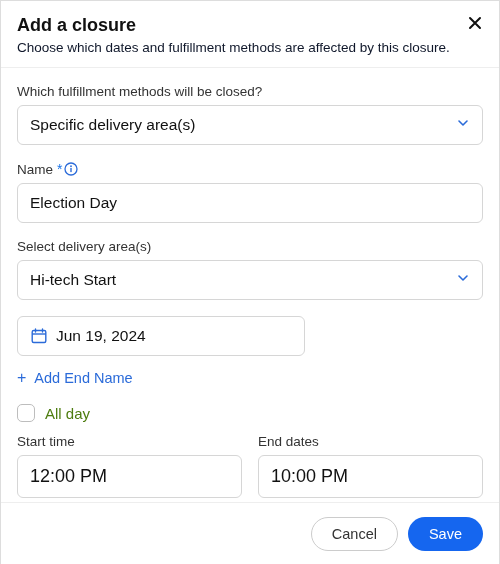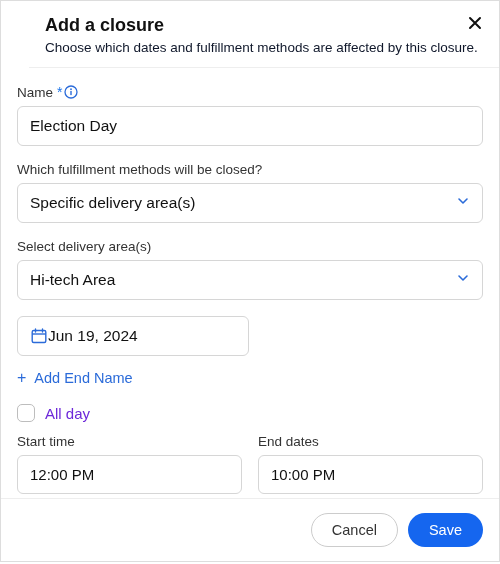--- a/index.html
+++ b/index.html
@@ -13,21 +13,20 @@
     width: 500px;
     border: 1px solid #ddd;
     background: #fff;
     display: flex;
     flex-direction: column;
   }
   .header {
     padding: 14px 16px 12px 16px;
     position: relative;
     border-bottom: 1px solid #eee;
-    margin-left: 28px;
   }
   .title {
     font-size: 18px;
     font-weight: 700;
     color: #111;
     margin: 0 0 4px 0;
   }
   .subtitle {
     font-size: 13.5px;
     color: #0f172a;
@@ -86,21 +85,22 @@
   .select-box .chev {
     color: #2b6bd9;
   }
   .date-row {
     display: flex;
     align-items: center;
   }
   .date-box {
     display: inline-flex;
     align-items: center;
-    width: 232px;
+    gap: 8px;
+    width: 288px;
     cursor: pointer;
   }
   .cal-icon {
     color: #2b6bd9;
     display: flex;
   }
   .add-end {
     display: inline-flex;
     align-items: center;
     gap: 8px;
@@ -127,32 +127,32 @@
   .checkbox {
     width: 18px;
     height: 18px;
     border: 1.5px solid #bdbdbd;
     border-radius: 5px;
     background: #fff;
     cursor: pointer;
   }
   .allday-label {
     font-size: 15px;
-    color: #6d28d9;
+    color: #4d7c0f;
   }
   .time-row {
     display: flex;
     gap: 16px;
     justify-content: center;
   }
   .time-col {
     flex: 1;
   }
   .time-input {
-    font-size: 15px;
+    font-size: 18px;
   }
   .footer {
     border-top: 1px solid #eee;
     padding: 14px 16px;
     display: flex;
     justify-content: flex-end;
     gap: 10px;
   }
   .btn {
     border-radius: 999px;
@@ -186,50 +186,50 @@
         <svg width="16" height="16" viewBox="0 0 16 16">
             <path d="M3 3 L13 13 M13 3 L3 13" stroke="#111" stroke-width="2" fill="none" stroke-linecap="round"></path>
           </svg>
       </span>
     </button>
   </div>
 
   <div class="body">
 
     <div class="field">
+      <div class="label">Which fulfillment methods will be closed?</div>
+      <div class="select-box">
+        <span>Specific delivery area(s)</span>
+        <span class="chev">
+          <svg width="14" height="14" viewBox="0 0 14 14">
+              <path d="M3 5 L7 9 L11 5" stroke="#2b6bd9" stroke-width="1.6" fill="none" stroke-linecap="round" stroke-linejoin="round"></path>
+            </svg>
+        </span>
+      </div>
+    </div>
+
+    <div class="field">
       <div class="label">
         <span>Name</span>
         <span class="req">*</span>
         <span class="info-icon">
           <svg width="14" height="14" viewBox="0 0 14 14">
               <circle cx="7" cy="7" r="6" fill="none" stroke="#2b6bd9" stroke-width="1.3"></circle>
               <circle cx="7" cy="4.2" r="0.9" fill="#2b6bd9"></circle>
               <rect x="6.3" y="5.9" width="1.4" height="4.2" fill="#2b6bd9"></rect>
             </svg>
         </span>
       </div>
       <input class="text-input" value="Election Day" style="">
     </div>
 
     <div class="field">
-      <div class="label">Which fulfillment methods will be closed?</div>
-      <div class="select-box">
-        <span>Specific delivery area(s)</span>
-        <span class="chev">
-          <svg width="14" height="14" viewBox="0 0 14 14">
-              <path d="M3 5 L7 9 L11 5" stroke="#2b6bd9" stroke-width="1.6" fill="none" stroke-linecap="round" stroke-linejoin="round"></path>
-            </svg>
-        </span>
-      </div>
-    </div>
-
-    <div class="field">
       <div class="label">Select delivery area(s)</div>
       <div class="select-box">
-        <span>Hi-tech Area</span>
+        <span>Hi-tech Start</span>
         <span class="chev">
           <svg width="14" height="14" viewBox="0 0 14 14">
               <path d="M3 5 L7 9 L11 5" stroke="#2b6bd9" stroke-width="1.6" fill="none" stroke-linecap="round" stroke-linejoin="round"></path>
             </svg>
         </span>
       </div>
     </div>
 
     <div class="field" style="margin-bottom:10px">
       <div class="date-row">

